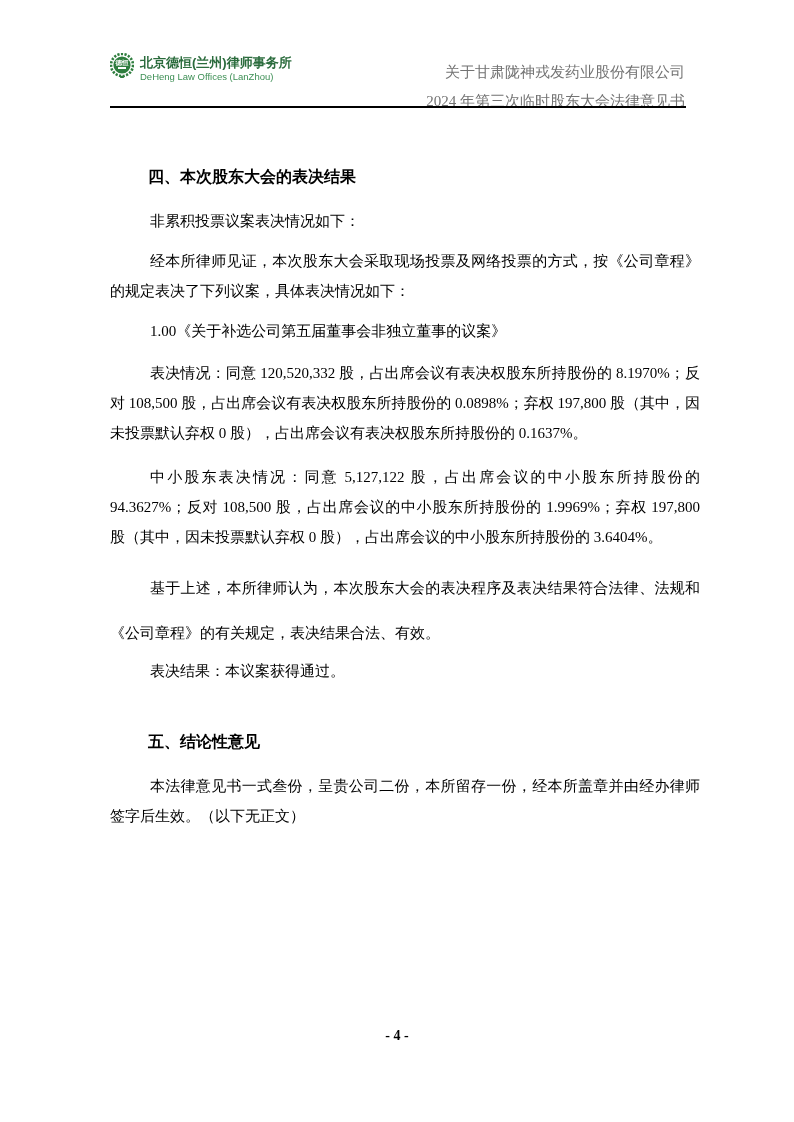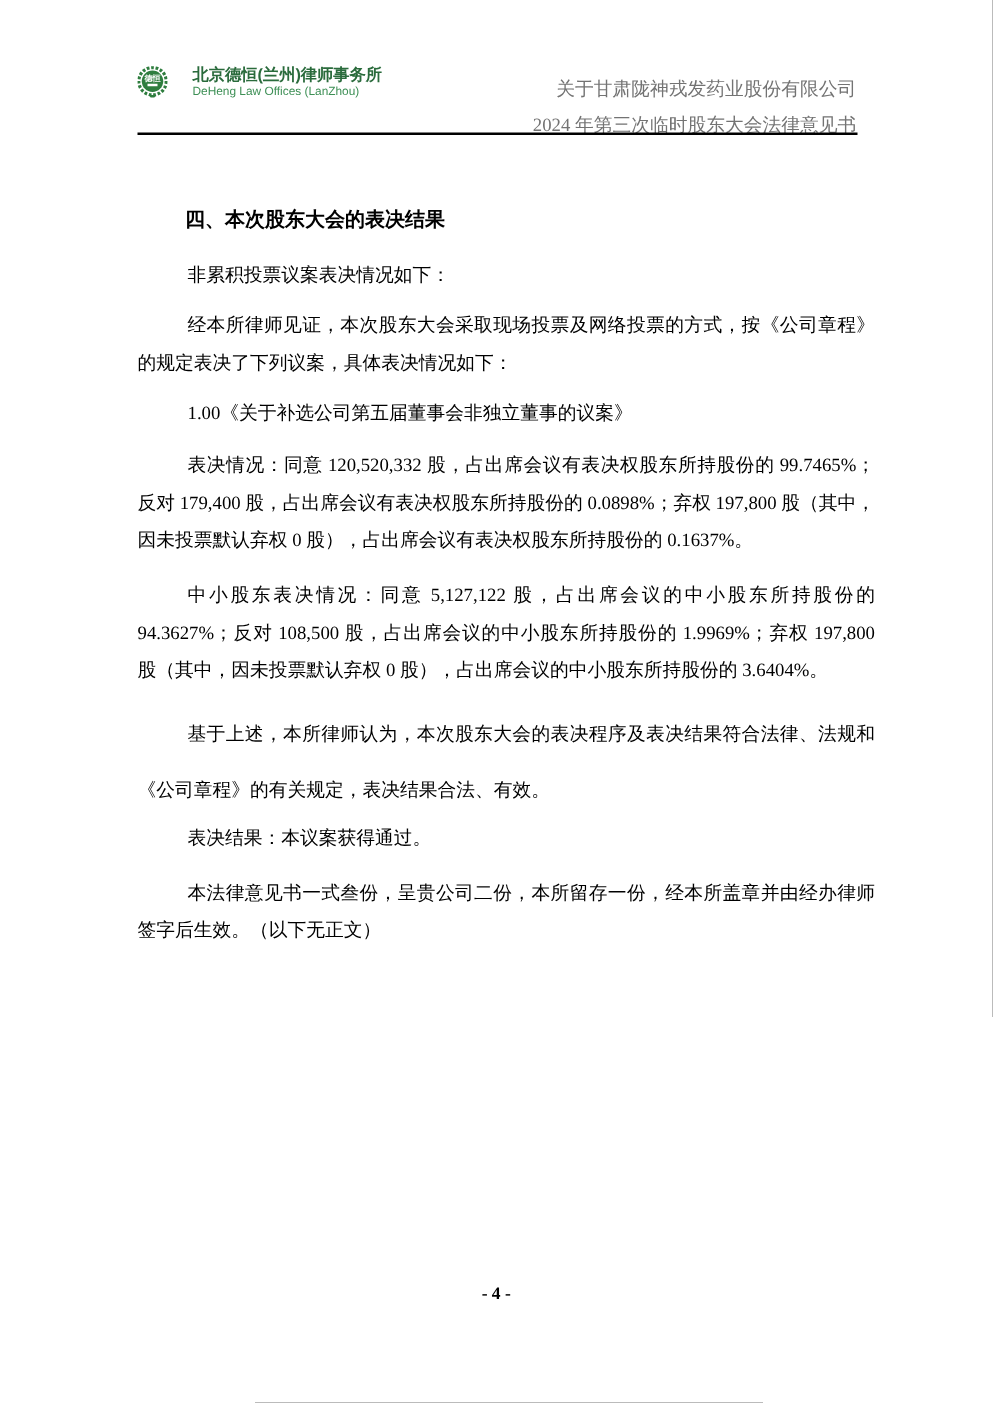--- a/index.html
+++ b/index.html
@@ -13,22 +13,22 @@
     color: #000000;
     overflow: hidden;
   }
 
   
   .brand {
     position: absolute;
     left: 110px;
     top: 52px;
     display: flex;
-    align-items: flex-start;
-    gap: 20px;
+    align-items: flex-end;
+    gap: 6px;
   }
   .brand-logo { flex: 0 0 auto; margin-top: 1px; }
   .brand-names { display: flex; flex-direction: column; }
   .brand-cn {
     font-family: "Liberation Sans", "DejaVu Sans", sans-serif;
     font-weight: bold;
     font-size: 13px;
     line-height: 15px;
     color: #2a6b3c;
   }
@@ -130,25 +130,26 @@
 
   <div class="header-rule"></div>
 
   <main class="doc-body">
 
     <h2 class="sec-heading">四、本次股东大会的表决结果</h2>
 
     <p class="para">非累积投票议案表决情况如下：</p>
     <p class="para">经本所律师见证，本次股东大会采取现场投票及网络投票的方式，按《公司章程》的规定表决了下列议案，具体表决情况如下：</p>
     <p class="para mb12">1.00《关于补选公司第五届董事会非独立董事的议案》</p>
-    <p class="para mb14">表决情况：同意 120,520,332 股，占出席会议有表决权股东所持股份的 99.7465%；反对 179,400 股，占出席会议有表决权股东所持股份的 0.0898%；弃权 197,800 股（其中，因未投票默认弃权 0 股），占出席会议有表决权股东所持股份的 0.1637%。</p>
+    <p class="para mb14">表决情况：同意 120,520,332 股，占出席会议有表决权股东所持股份的 8.1970%；反对 108,500 股，占出席会议有表决权股东所持股份的 0.0898%；弃权 197,800 股（其中，因未投票默认弃权 0 股），占出席会议有表决权股东所持股份的 0.1637%。</p>
     <p class="para mb14">中小股东表决情况：同意 5,127,122 股，占出席会议的中小股东所持股份的 94.3627%；反对 108,500 股，占出席会议的中小股东所持股份的 1.9969%；弃权 197,800 股（其中，因未投票默认弃权 0 股），占出席会议的中小股东所持股份的 3.6404%。</p>
     <p class="para loose">基于上述，本所律师认为，本次股东大会的表决程序及表决结果符合法律、法规和《公司章程》的有关规定，表决结果合法、有效。</p>
     <p class="para mb14">表决结果：本议案获得通过。</p>
 
+    <h2 class="sec-heading second">五、结论性意见</h2>
 
     <p class="para mb14 last">本法律意见书一式叁份，呈贵公司二份，本所留存一份，经本所盖章并由经办律师签字后生效。（以下无正文）</p>
 
   </main>
 
   <div class="page-number">- 4 -</div>
 
 </div>
 
 </body></html>

